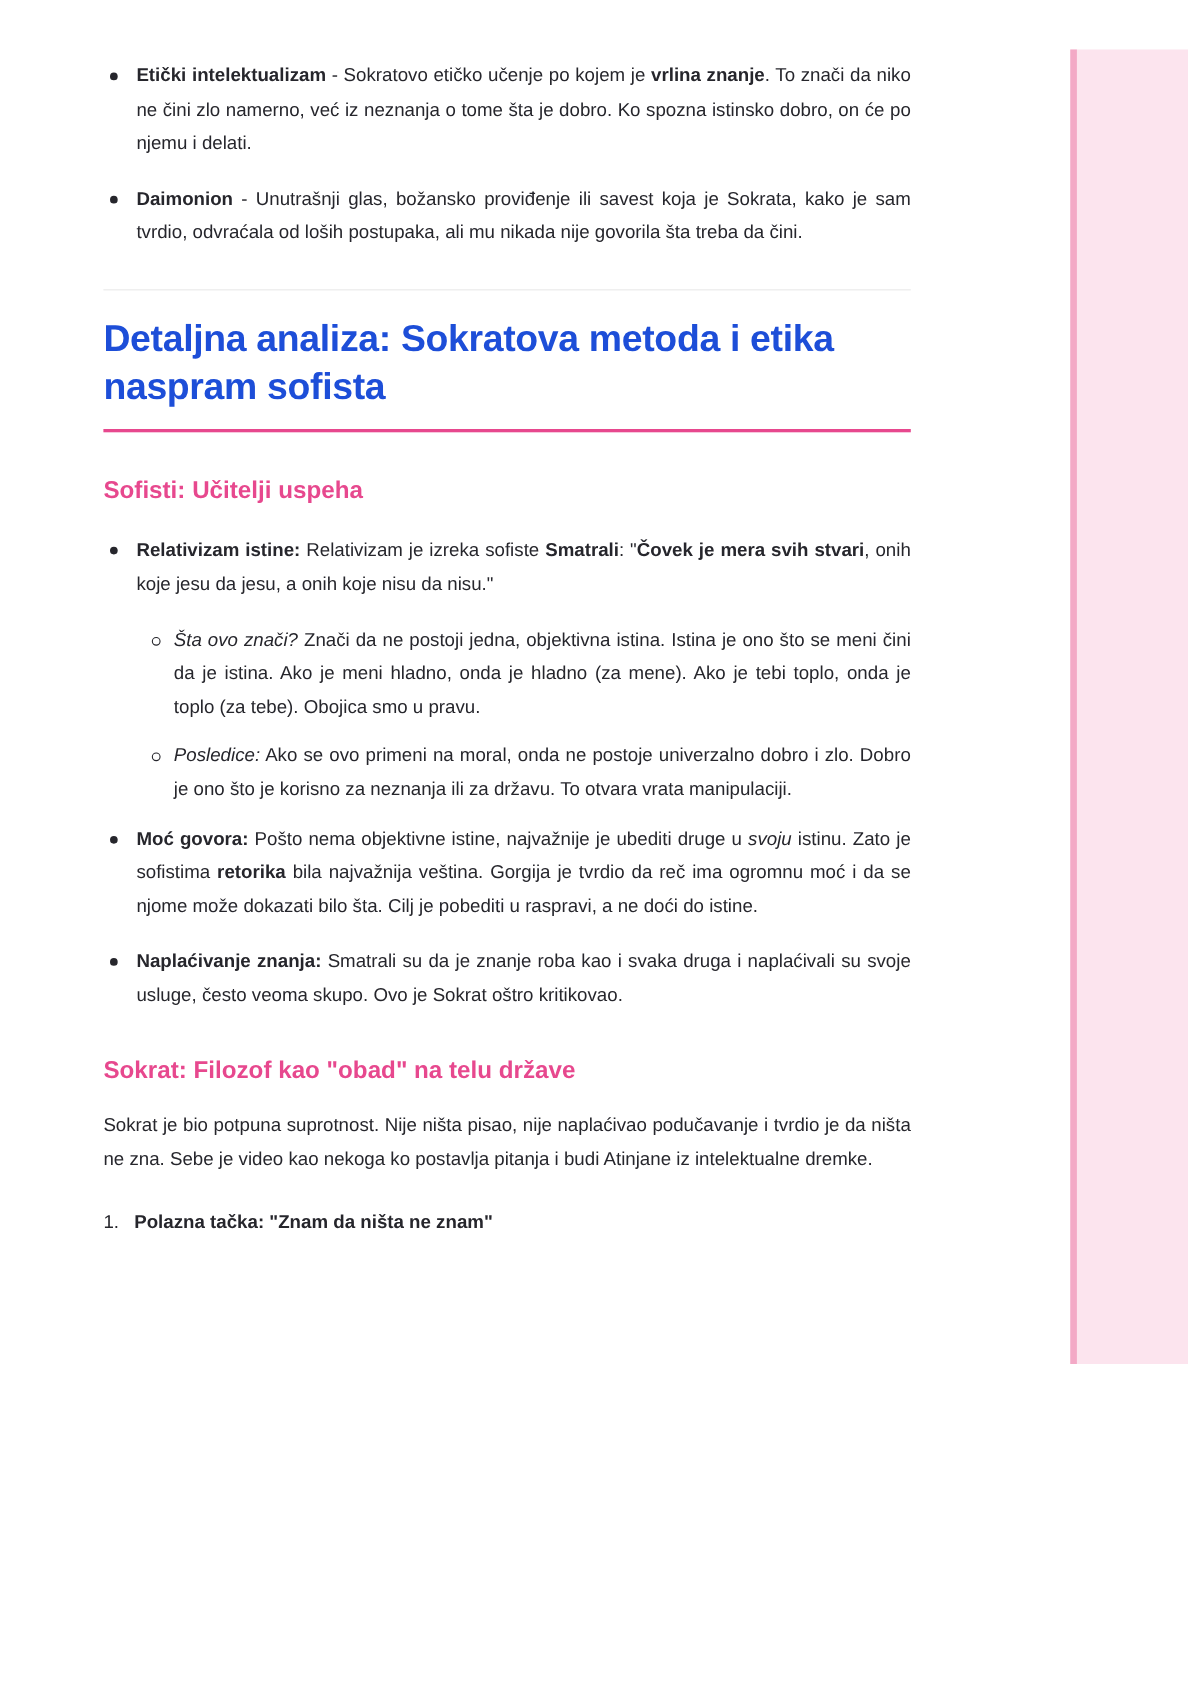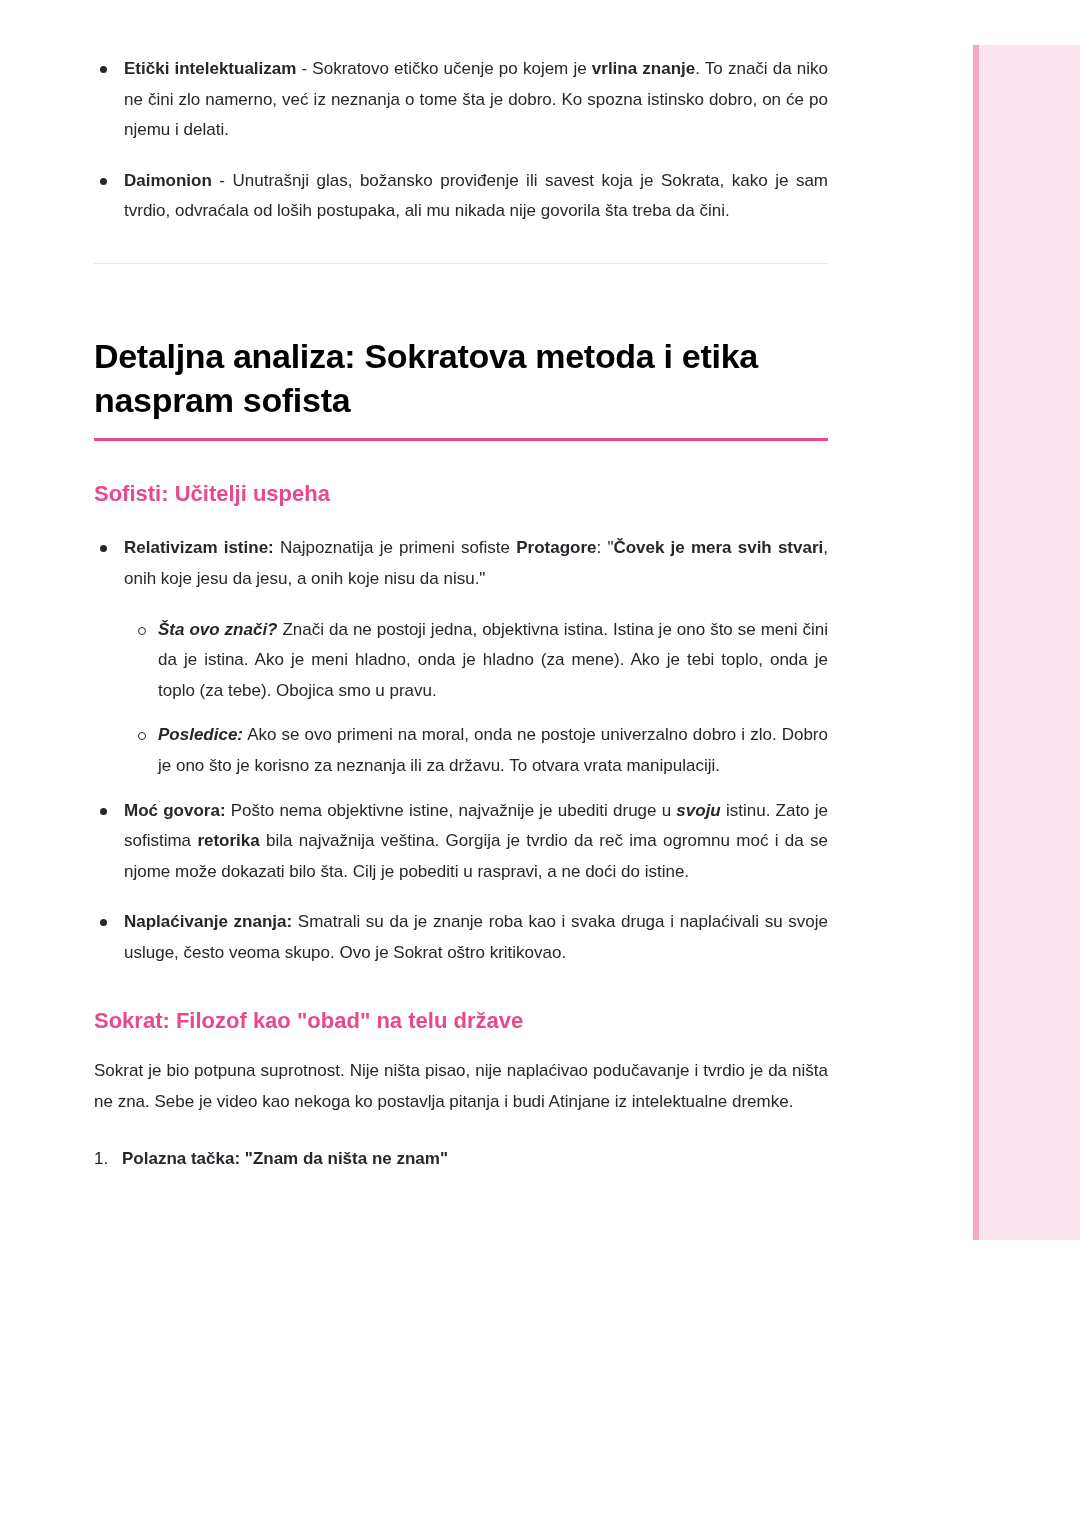--- a/index.html
+++ b/index.html
@@ -29,28 +29,28 @@
     padding-top: 54px;
     z-index: 2;
   }
   .li { display: flex; margin-bottom: 20px; }
   .mcol { flex: 0 0 30px; padding-top: 12px; }
   .mcol-sub { flex: 0 0 24px; padding-top: 12px; }
   .dot { display: block; width: 7px; height: 7px; border-radius: 50%; background: #26262c; margin-left: 6px; }
   .ring { display: block; width: 8px; height: 8px; border-radius: 50%; border: 1.5px solid #26262c; margin-left: 4px; background: transparent; }
   .ltext { flex: 1; font-size: 17px; line-height: 1.8; text-align: justify; }
   .b { font-weight: 700; }
-  .i { font-style: italic; font-weight: bold; }
+  .i { font-style: italic; }
   .divider { height: 1px; background: #e8e8e8; margin-top: 36px; }
   .main-heading {
-    margin-top: 70px;
+    margin-top: 22px;
     font-size: 34px;
     line-height: 1.3;
     font-weight: 700;
-    color: #000000;
+    color: #1d4ed8;
     letter-spacing: -0.3px;
   }
   .rule { height: 3px; background: #e7488e; margin-top: 16px; }
   .sub-heading {
     margin-top: 40px;
     font-size: 22px;
     font-weight: 700;
     color: #e7488e;
   }
   .para { margin-top: 22px; font-size: 17px; line-height: 1.8; text-align: justify; }
@@ -99,21 +99,21 @@
 
     <h2 class="sub-heading">Sofisti: Učitelji uspeha</h2>
 
 
     <div class="blist">
 
       <div class="li">
         <span class="mcol">
             <span class="dot"></span>
           </span>
-        <div class="ltext"><span class="b">Relativizam istine:</span><span> Najpoznatija je primeni sofiste </span><span class="b">Protagore</span><span>: "</span><span class="b">Čovek je mera svih stvari</span><span>, onih koje jesu da jesu, a onih koje nisu da nisu."</span></div>
+        <div class="ltext"><span class="b">Relativizam istine:</span><span> Relativizam je izreka sofiste </span><span class="b">Smatrali</span><span>: "</span><span class="b">Čovek je mera svih stvari</span><span>, onih koje jesu da jesu, a onih koje nisu da nisu."</span></div>
       </div>
 
       <div class="sublist">
         <div class="li">
           <span class="mcol-sub">
               <span class="ring"></span>
             </span>
           <div class="ltext"><span class="i">Šta ovo znači?</span><span> Znači da ne postoji jedna, objektivna istina. Istina je ono što se meni čini da je istina. Ako je meni hladno, onda je hladno (za mene). Ako je tebi toplo, onda je toplo (za tebe). Obojica smo u pravu.</span></div>
         </div>
         <div class="li">

